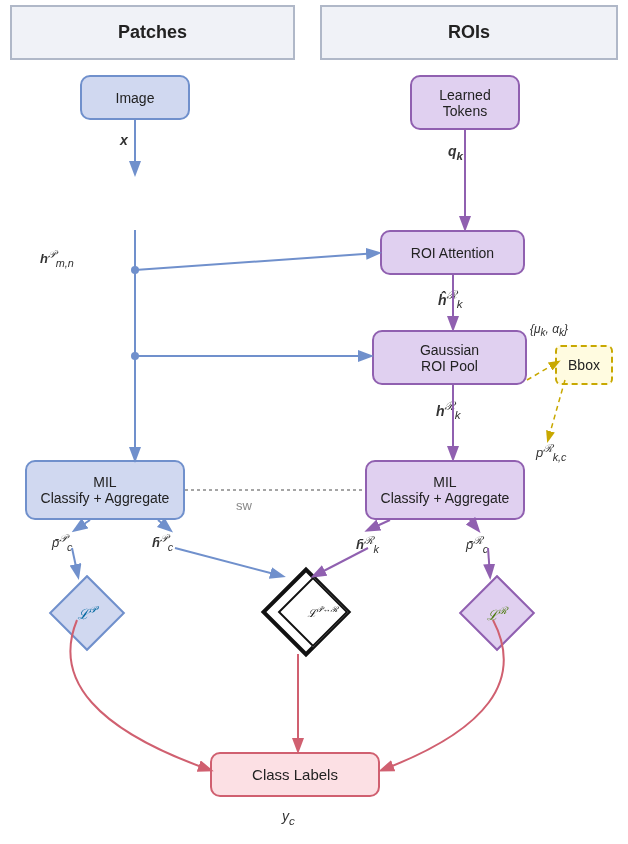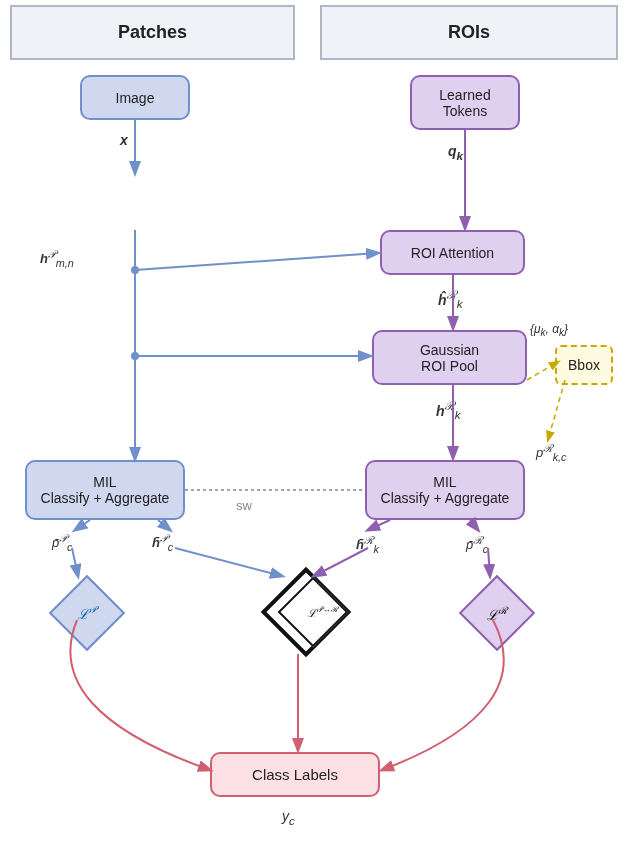--- a/index.html
+++ b/index.html
@@ -127,21 +127,21 @@
       width: 50px; height: 50px;
       background: #e0d0f0;
       border: 2px solid #9060b0;
       transform: rotate(45deg);
     }
     .diamond-purple span {
       position: relative;
       z-index: 1;
       font-style: italic;
       font-size: 14px;
-      color: #000000;
+      color: #4d7c0f;
     }
 
     
     .diamond-double {
       position: absolute;
       width: 80px; height: 80px;
       display: flex; align-items: center; justify-content: flex-end;
     }
     .diamond-double::before {
       content: '';

